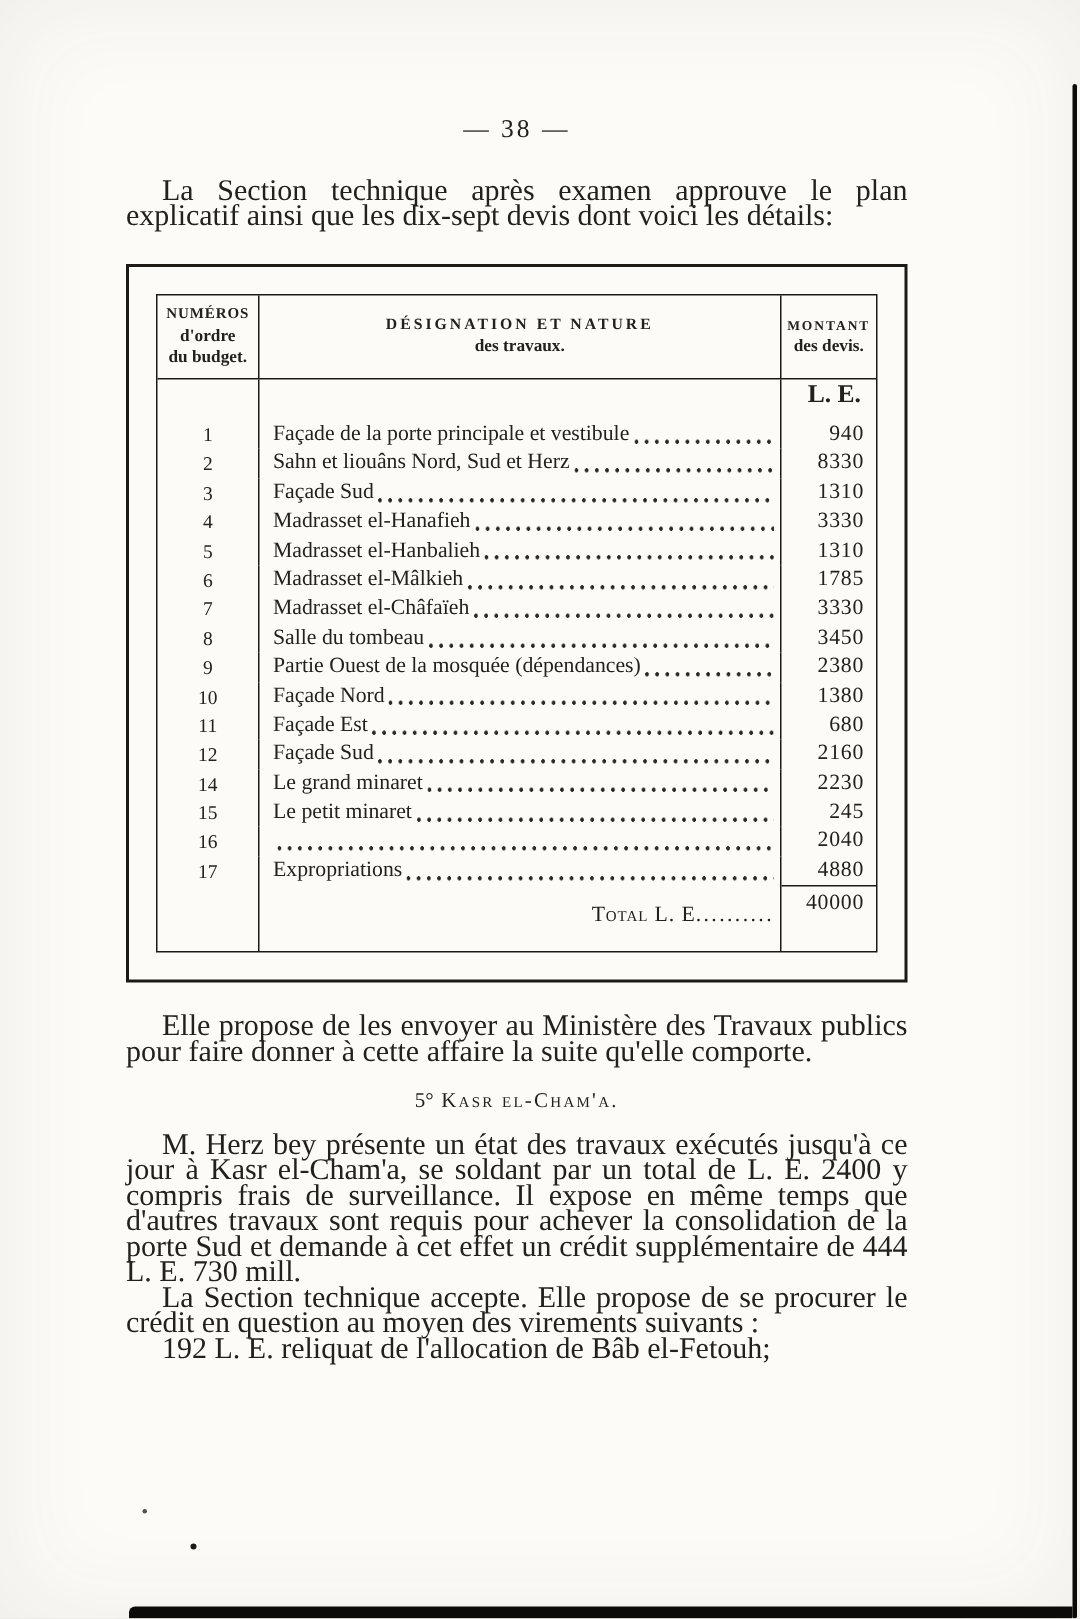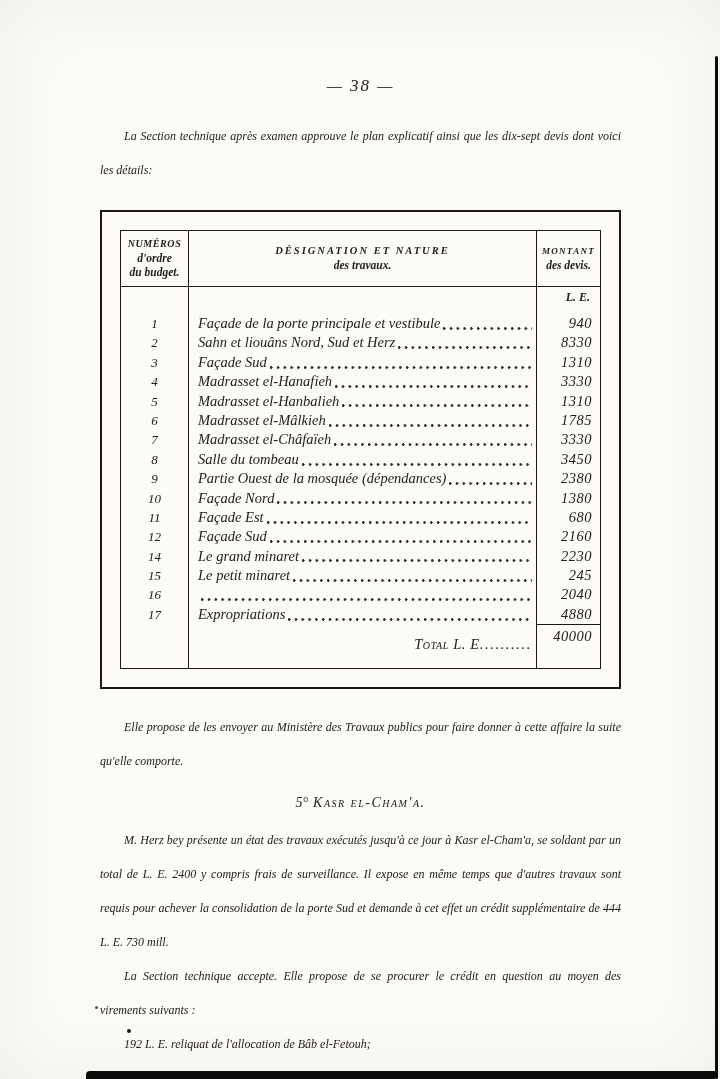--- a/index.html
+++ b/index.html
@@ -7,26 +7,26 @@
   .page {
     position:relative;
     width:720px; height:1079px;
     margin:0 auto;
     background:#fcfbf8;
     color:#24211c;
     font-family:"Liberation Serif","DejaVu Serif",serif;
     overflow:hidden;
     box-shadow: inset 0 0 70px rgba(60,50,30,0.07);
   }
-  .content { position:absolute; left:100px; top:76px; width:521px;font-style:italic; }
+  .content { position:absolute; left:84px; top:76px; width:521px; }
 
   .page-number { text-align:center; font-size:17px; letter-spacing:2px; }
 
   .para {
-    font-size:12px; line-height:34px;
+    font-size:20px; line-height:17px;
     text-align:justify; text-indent:24px;
   }
   .intro { margin-top:23px; }
   .after-table { margin-top:21px; }
 
   
   .table-outer { margin-top:23px; border:2.5px solid #1d1a16; padding:18px; }
   .table-inner { border:1px solid #1d1a16; }
 
   .thead { display:flex; align-items:stretch; border-bottom:1.4px solid #1d1a16; }
@@ -42,21 +42,21 @@
   .h-amt .h-caps { font-size:9px; letter-spacing:1.3px; }
   .h-sub { font-size:11.5px; font-weight:700; line-height:14px; }
 
   .trow { display:flex; }
   .col-num { width:68px; border-right:1px solid #1d1a16; text-align:center; }
   .col-des { flex:1; border-right:1px solid #1d1a16; padding-left:9px; padding-right:2px;
              display:flex; align-items:flex-start; min-width:0; }
   .col-amt { width:63px; text-align:right; padding-right:8px; }
 
   .le-row { height:27px; }
-  .le-row .col-amt { font-size:12px; font-weight:700; line-height:16px; padding-top:2px; padding-right:10px; }
+  .le-row .col-amt { font-size:17px; font-weight:700; line-height:16px; padding-top:2px; padding-right:10px; }
 
   .body-row { height:19.4px; font-size:14.5px; }
   .body-row .col-num { font-size:13px; line-height:19.4px; }
   .row-label { white-space:nowrap; line-height:19.4px; }
   .body-row .col-amt { line-height:19.4px; letter-spacing:0.5px; }
   .leader {
     flex:1 1 auto; min-width:8px; height:19.4px; margin:0 2px 0 3px;
     background-image:radial-gradient(circle at 1.3px 1.3px, #2b2722 1.05px, rgba(0,0,0,0) 1.4px);
     background-size:6.8px 2.6px;
     background-repeat:repeat-x;

